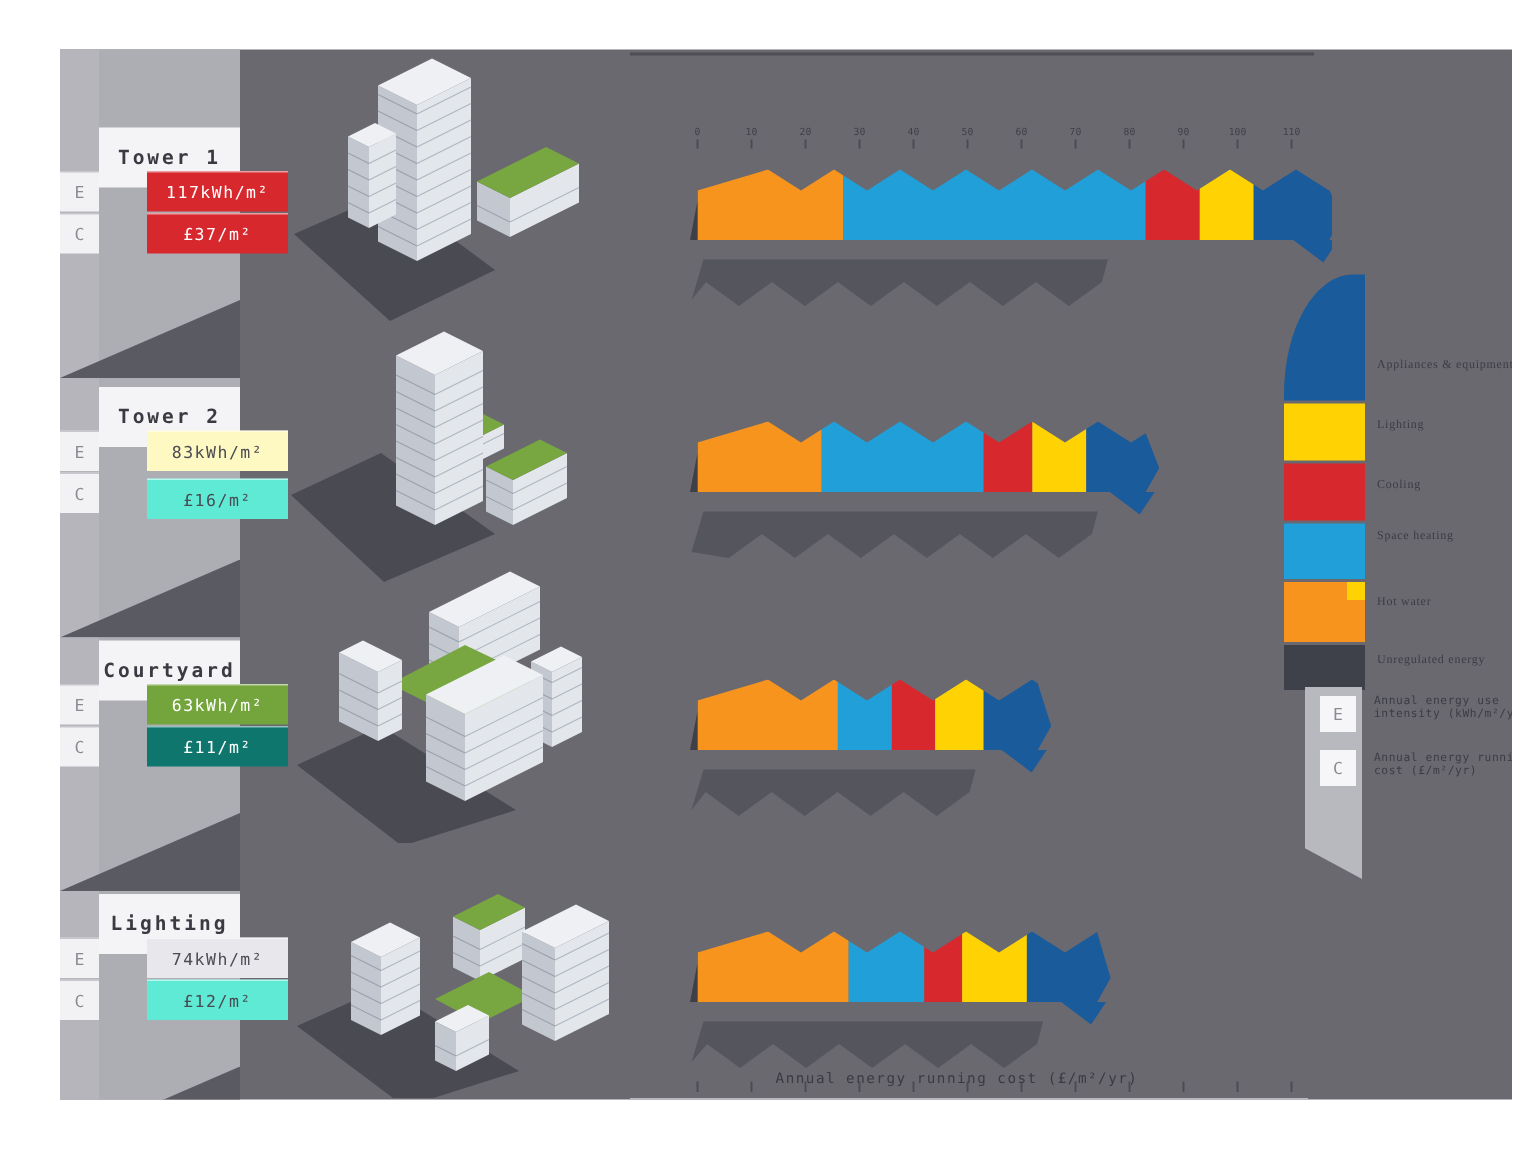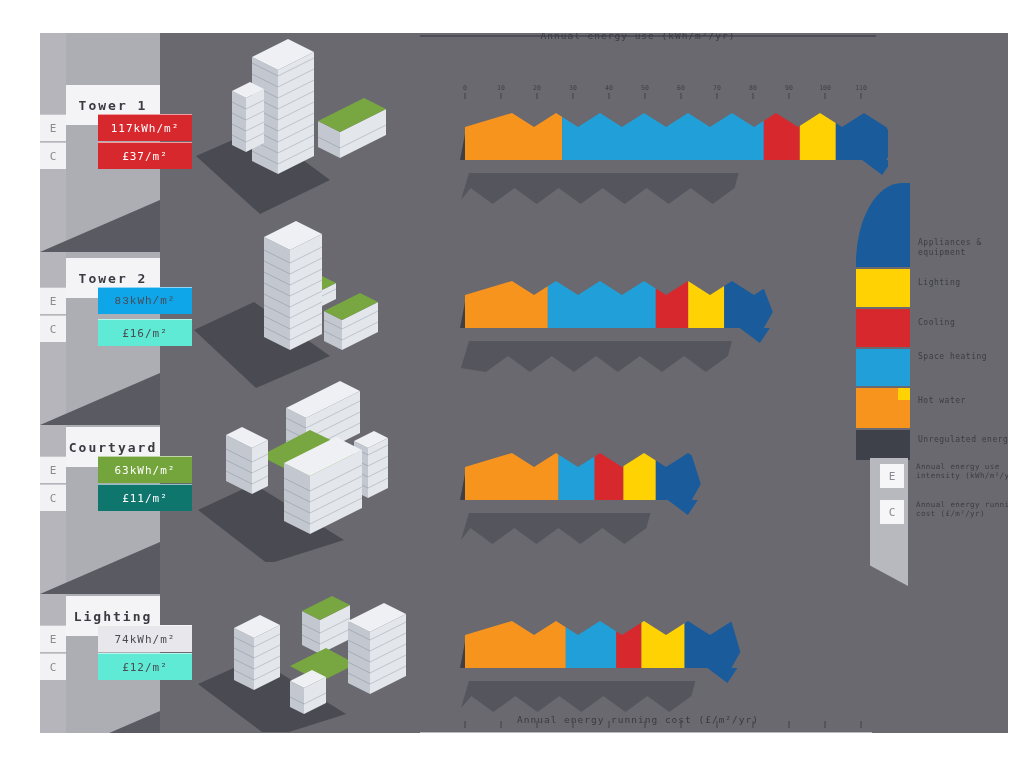--- a/index.html
+++ b/index.html
@@ -18,21 +18,21 @@
         font-size:11px;letter-spacing:1px;border-top:1px solid rgba(255,255,255,0.55);box-sizing:border-box;margin-left:32px;}
   .lrow{position:absolute;left:0;width:26px;height:27px;background:#f2f2f5;color:#8a8a92;
         display:flex;align-items:center;justify-content:center;font-size:11px;
         border-top:1px solid rgba(170,170,178,0.6);box-sizing:border-box;}
   
   .axtitle{position:absolute;width:440px;text-align:center;font-size:9.5px;letter-spacing:1px;color:#3a3a42;}
   
   .bld{position:absolute;width:235px;height:190px;}
   
   .lsw{position:absolute;left:816px;width:54px;}
-  .llab{position:absolute;left:878px;width:96px;font-size:8px;line-height:1.2;color:#3c3c44;letter-spacing:0.5px;}
+  .llab{position:absolute;left:878px;width:96px;font-size:8px;line-height:1.2;color:#3c3c44;letter-spacing:0.5px;font-family:Liberation Serif, serif;}
   .ecpanel{position:absolute;left:830px;top:425px;width:38px;height:128px;background:#b8b9bf;
            clip-path:polygon(0 0,100% 0,100% 100%,0 84%);}
   .ecbox{position:absolute;left:840px;width:24px;height:24px;background:#f6f6f8;color:#8a8a92;
          display:flex;align-items:center;justify-content:center;font-size:11px;}
   .ecdesc{position:absolute;left:876px;width:104px;font-size:7.5px;line-height:1.25;color:#3c3c44;letter-spacing:0.4px;}
 </style>
 </head>
 <body>
 
 <div class="page">
@@ -46,21 +46,21 @@
     <div class="wedge" style="top:678px"></div>
 
     <div class="glabel" style="top:52px">Tower 1</div>
     <div class="lrow" style="top:81px">E</div>
     <div class="vrow" style="top: 81px; background: rgb(215, 40, 46); color: rgb(255, 255, 255);">117kWh/m²</div>
     <div class="lrow" style="top:109px">C</div>
     <div class="vrow" style="top: 109px; background: rgb(215, 40, 46); color: rgb(255, 255, 255);">£37/m²</div>
 
     <div class="glabel" style="top:225px">Tower 2</div>
     <div class="lrow" style="top:254px">E</div>
-    <div class="vrow" style="top: 254px; background: #0ea5e9; color: rgb(75, 75, 83); font-family: Liberation Mono, monospace;">83kWh/m²</div>
+    <div class="vrow" style="top: 254px; background: #fef9c3; color: rgb(75, 75, 83);">83kWh/m²</div>
     <div class="lrow" style="top:282px">C</div>
     <div class="vrow" style="top: 286px; background: #5eead4; color: rgb(75, 75, 83);">£16/m²</div>
 
     <div class="glabel" style="top:394px">Courtyard</div>
     <div class="lrow" style="top:423px">E</div>
     <div class="vrow" style="top: 423px; background: rgb(116, 164, 60); color: rgb(255, 255, 255);">63kWh/m²</div>
     <div class="lrow" style="top:451px">C</div>
     <div class="vrow" style="top: 451px; background: #0f766e; color: rgb(255, 255, 255);">£11/m²</div>
 
     <div class="glabel" style="top:563px">Lighting</div>
@@ -329,21 +329,20 @@
           <rect x="147.8" y="590" width="50.4" height="62" fill="#219fd8" clip-path="url(#clip3)"></rect>
           <rect x="198.2" y="590" width="25.2" height="62" fill="#d7282e" clip-path="url(#clip3)"></rect>
           <rect x="223.39999999999998" y="590" width="43.2" height="62" fill="#ffd204" clip-path="url(#clip3)"></rect>
           <rect x="266.59999999999997" y="590" width="60.800000000000004" height="62" fill="#1a5b9b" clip-path="url(#clip3)"></rect>
           <polygon points="289.4,650.0 319.4,650.0 309.4,665.0" fill="#1a5b9b"></polygon>
         </g>
         <clipPath id="clip3">
           <polygon points="47,650 47,617 94,603 116,617 138,603 160,617 182,603 204,617 226,603 248,617 270,603 292,617 313.40000000000003,603.3818181818182 322.40000000000003,634 313.40000000000003,650"></polygon>
         </clipPath>
       </svg>
-    <div class="axtitle" style="left:378px;top:-3px">Annual energy use (kWh/m²/yr)</div>
     <div class="axtitle" style="left:378px;top:681px">Annual energy running cost (£/m²/yr)</div>
 
     <div class="lsw" id="sw0" style="top: 150px; height: 84px; border-top-left-radius: 46px 80px; background: rgb(26, 91, 155);"></div>
     <div class="lsw" id="sw1" style="top: 236px; height: 38px; background: rgb(255, 210, 4);"></div>
     <div class="lsw" id="sw2" style="top: 276px; height: 38px; background: rgb(215, 40, 46);"></div>
     <div class="lsw" id="sw3" style="top: 316px; height: 37px; background: rgb(33, 159, 216);"></div>
     <div class="lsw" id="sw4" style="top: 355px; height: 40px; background: rgb(247, 148, 30);"></div>
     <div class="lsw" id="sw5" style="top: 397px; height: 30px; background: rgb(62, 65, 74);"></div>
     <div style="position:absolute;left:858px;top:355px;width:12px;height:12px;background:#ffd204"></div>
 

